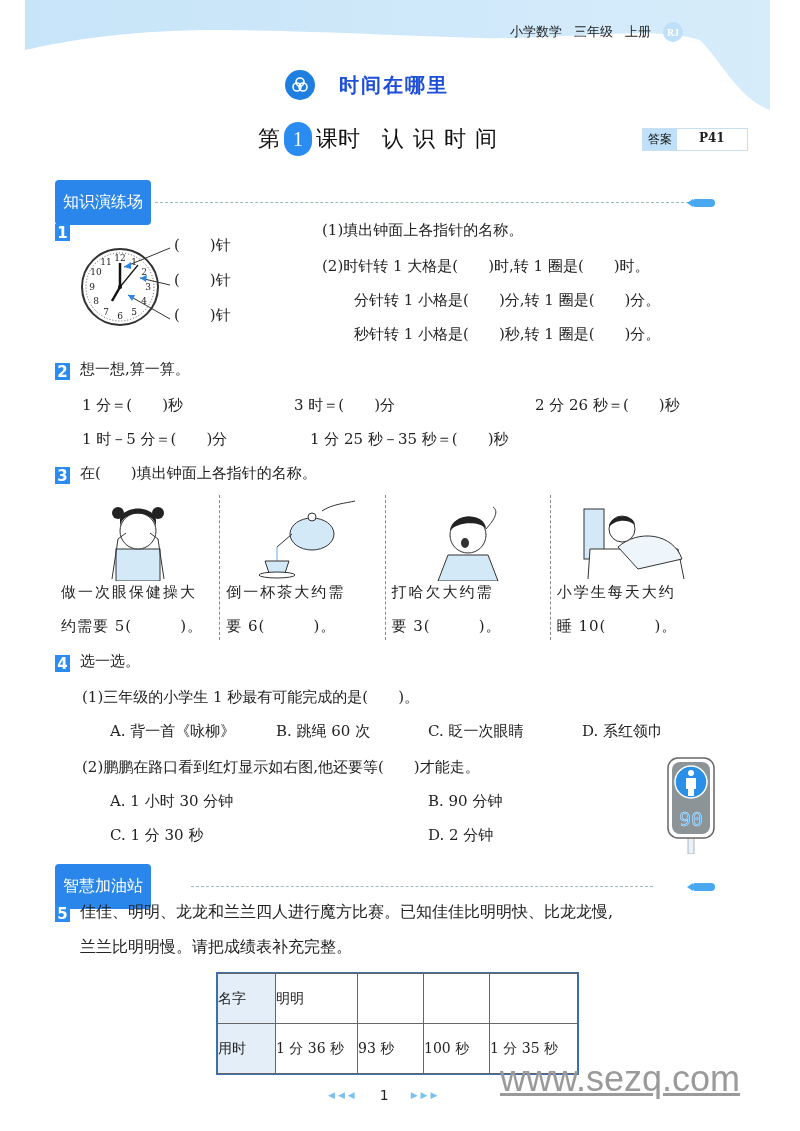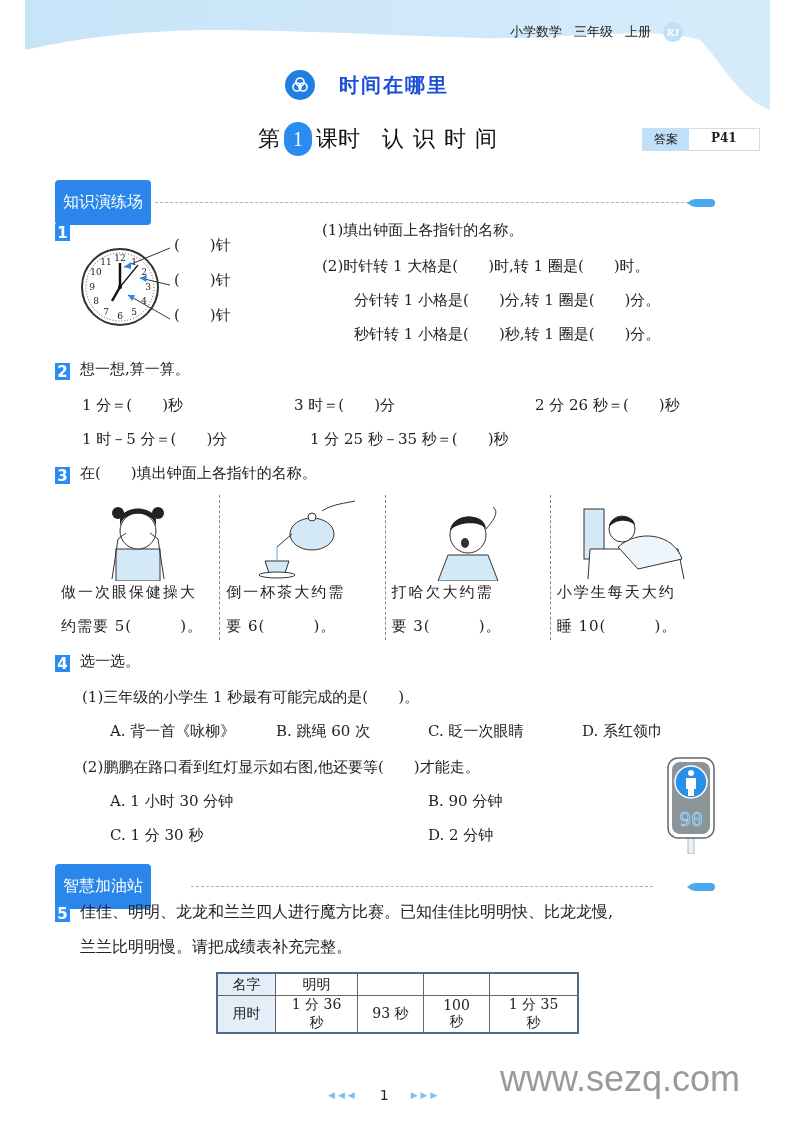--- a/index.html
+++ b/index.html
@@ -14,21 +14,21 @@
 
     .unit-title { position: absolute; top: 70px; left: 285px; display: flex; align-items: center; gap: 24px; }
     .unit-icon { width: 30px; height: 30px; border-radius: 50%; background: #1e7fe0; display: flex; align-items: center; justify-content: center; }
     .unit-text { font-size: 20px; font-weight: bold; color: #1d4ed8; letter-spacing: 2px; }
 
     .lesson-title { position: absolute; top: 122px; left: 258px; display: flex; align-items: center; font-size: 22px; color: #111; }
     .lesson-num { width: 28px; height: 34px; border-radius: 14px; background: #2a8cf0; color: #fff; display: inline-flex; align-items: center; justify-content: center; margin: 0 4px; font-size: 20px; }
     .lesson-name { margin-left: 22px; letter-spacing: 9px; }
 
     .answer-tag { position: absolute; top: 128px; left: 642px; display: flex; font-size: 12px; border: 1px solid #c8dff2; }
-    .answer-tag .lbl { background: #bfe0f8; padding: 2px 11px; color: #111; }
+    .answer-tag .lbl { background: #bfe0f8; padding: 2px 5px; color: #111; }
     .answer-tag .val { background: #fff; padding: 2px 22px; font-weight: bold; }
 
     .section-header { position: absolute; left: 55px; display: flex; align-items: center; width: 660px; }
     .section-pill { background: #2a86ea; color: #fff; font-size: 16px; padding: 12px 8px; border-radius: 4px; white-space: nowrap; font-family: "DejaVu Sans", sans-serif; }
     .section-line { flex: 1; border-top: 1.5px dashed #9bb; margin: 0 4px; height: 0; }
     .pencil { width: 22px; height: 8px; background: #4aa8f0; border-radius: 2px 4px 4px 2px; position: relative; }
     .pencil:before { content: ""; position: absolute; left: -6px; top: 0; border-right: 6px solid #4aa8f0; border-top: 4px solid transparent; border-bottom: 4px solid transparent; }
 
     .qnum { display: inline-flex; width: 15px; height: 17px; background: #2a8cf0; color: #fff; font-size: 13px; font-weight: bold; align-items: center; justify-content: center; font-family: "DejaVu Sans", sans-serif; margin-right: 6px; }
 
@@ -37,27 +37,27 @@
     .clock-label { position: absolute; font-size: 15px; left: 174px; }
 
     .q3-panels { position: absolute; left: 55px; top: 495px; width: 660px; height: 145px; display: flex; }
     .panel { flex: 1; position: relative; border-right: 1.5px dashed #888; }
     .panel:last-child { border-right: none; }
     .panel .pic { position: absolute; left: 50%; transform: translateX(-50%); top: 4px; width: 110px; height: 82px; }
     .panel .line1 { position: absolute; top: 88px; left: 6px; font-size: 15px; letter-spacing: 2px; }
     .panel .line2 { position: absolute; top: 122px; left: 6px; font-size: 15px; letter-spacing: 1px; }
 
     table.score { position: absolute; left: 217px; top: 973px; border-collapse: collapse; font-size: 14px; }
-    table.score td { border: 1px solid #666; height: 22px; text-align: center; padding: 0 12px; }
+    table.score td { border: 1px solid #666; height: 50px; padding: 0 0; }
     table.score td.hd { background: #e4eef8; width: 58px; }
     table.score { outline: 1.5px solid #3a6fb0; }
 
     .pager { position: absolute; top: 1087px; left: 328px; display: flex; align-items: center; gap: 22px; font-family: "DejaVu Sans", sans-serif; font-size: 14px; }
     .pager .arr { color: #7ac0f0; font-size: 9px; letter-spacing: 3px; }
-    .watermark { position: absolute; top: 1058px; left: 500px; font-family: "Liberation Sans", sans-serif; font-size: 36px; color: #9a9a9a; }
+    .watermark { position: absolute; top: 1058px; left: 500px; font-family: "Liberation Sans", sans-serif; font-size: 36px; color: #9a9a9a; text-decoration: underline; }
   </style>
 </head>
 <body>
 
 <svg class="header-wave" viewBox="0 0 800 180">
   <defs>
     <linearGradient id="wg" x1="0" y1="0" x2="1" y2="0">
       <stop offset="0" stop-color="#c7e4f8"></stop>
       <stop offset="1" stop-color="#d6ecfb"></stop>
     </linearGradient>

